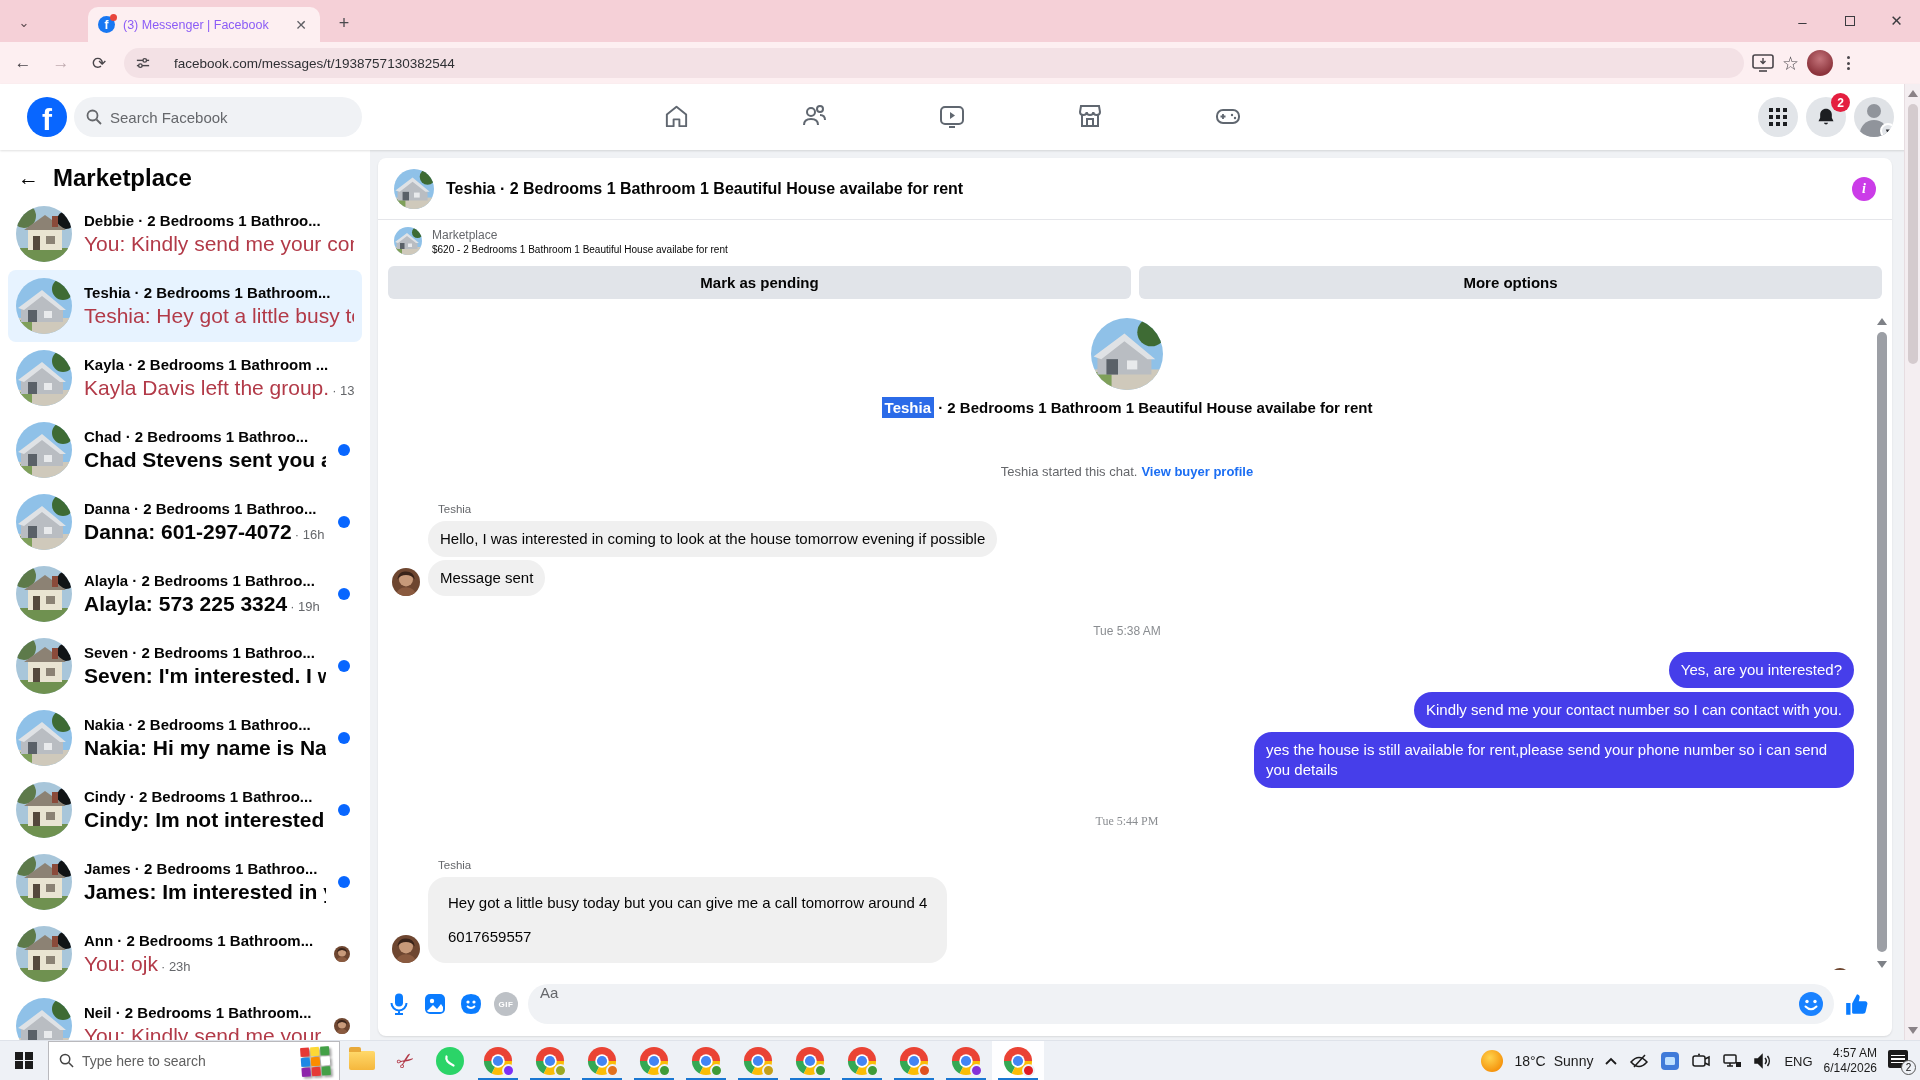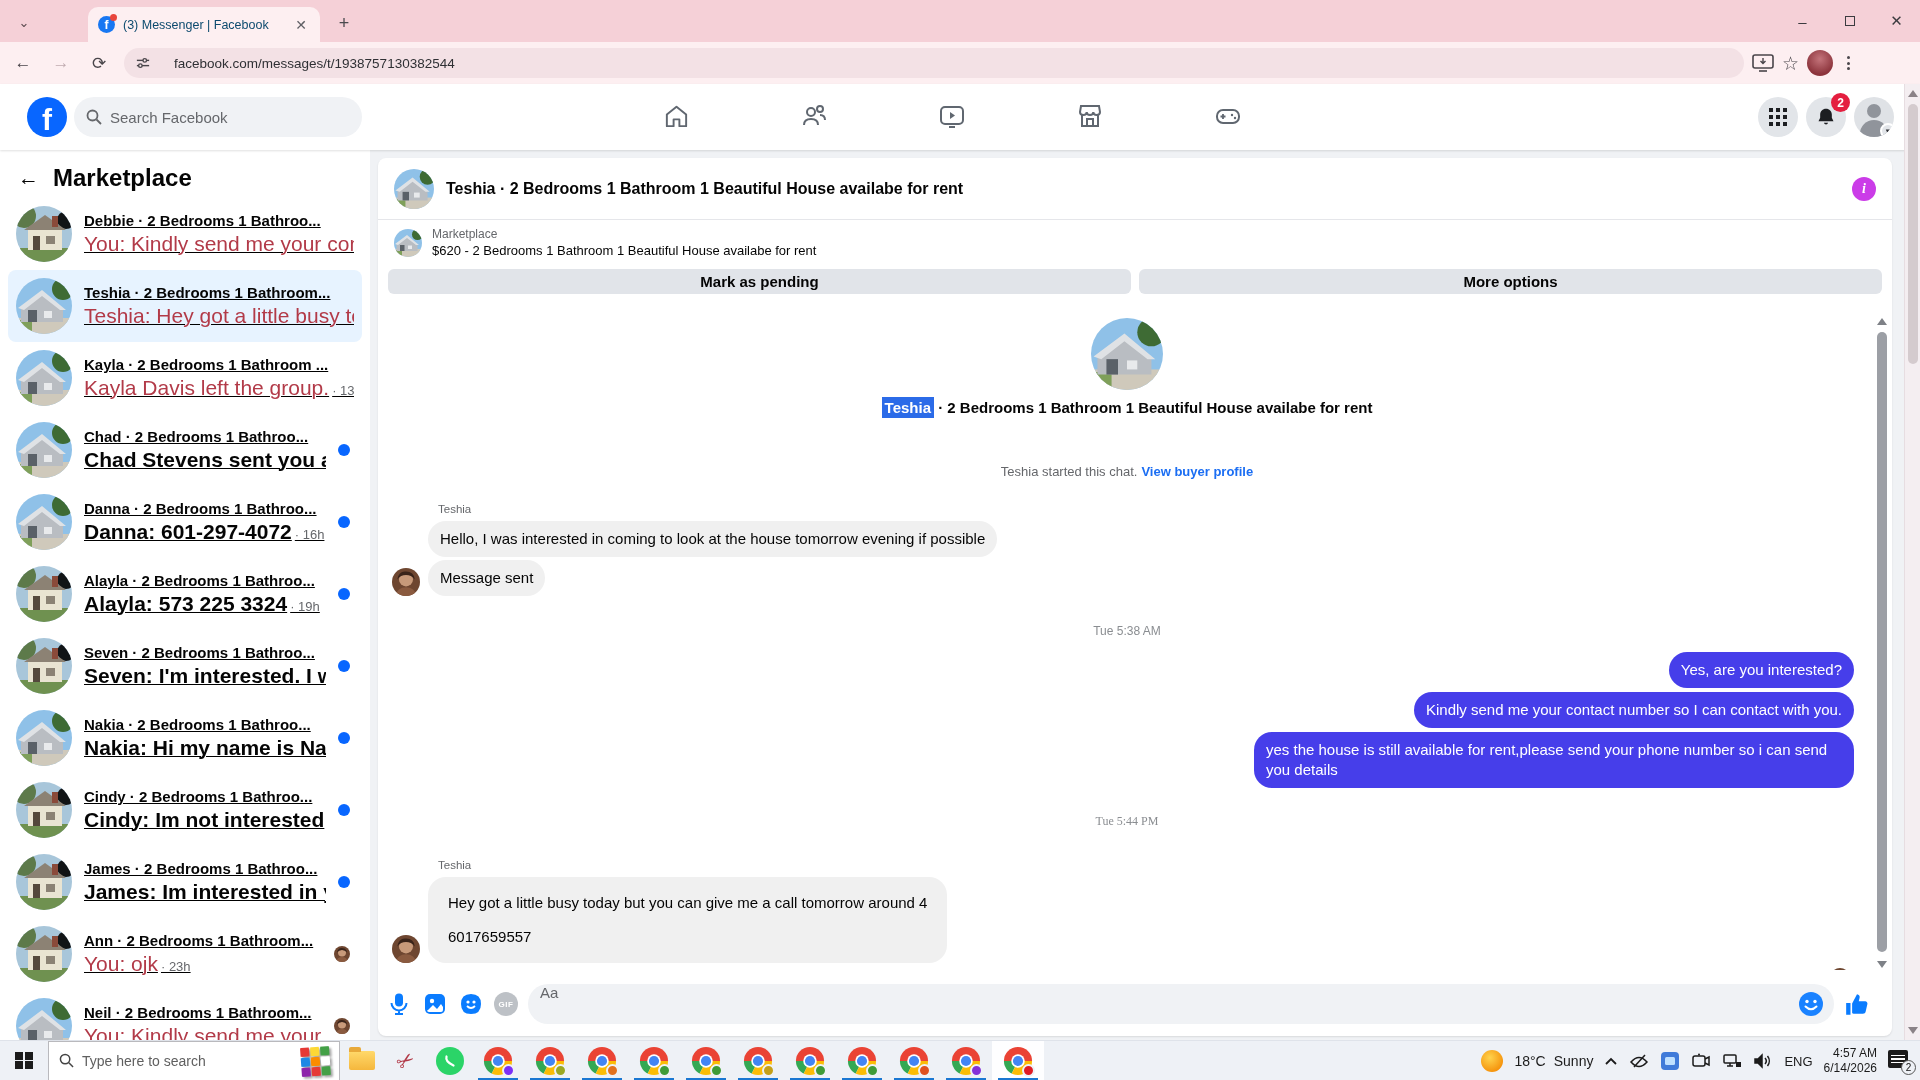--- a/index.html
+++ b/index.html
@@ -6,21 +6,21 @@
   html,body { width:1920px; height:1080px; overflow:hidden; }
   body { font-family:"Liberation Sans", sans-serif; background:#f0f2f5; position:relative; }
   svg { display:block; }
 
   
   .tabstrip { position:absolute; left:0; top:0; width:1920px; height:42px; background:#f5d0d7; }
   .tab-chevron { position:absolute; left:12px; top:10px; width:24px; height:24px; color:#5a4a4e; font-size:13px; display:flex; align-items:center; justify-content:center; }
   .tab { position:absolute; left:88px; top:7px; width:232px; height:35px; background:#fdeff1; border-radius:10px 10px 0 0; display:flex; align-items:center; padding:0 10px; gap:8px; }
   .favicon { position:relative; width:17px; height:17px; border-radius:50%; background:#1877f2; color:#fff; font-weight:bold; font-size:12px; display:flex; align-items:center; justify-content:center; flex:none; }
   .favicon .reddot { position:absolute; right:-2px; top:-2px; width:7px; height:7px; border-radius:50%; background:#e8453c; }
-  .tab-title { font-size:12.5px; color:#0c4a6e; white-space:nowrap; overflow:hidden; flex:1; }
+  .tab-title { font-size:12.5px; color:#8b5cf6; white-space:nowrap; overflow:hidden; flex:1; }
   .tab-close { color:#5f5f64; font-size:14px; flex:none; width:18px; height:18px; display:flex;align-items:center;justify-content:center; border-radius:50%; }
   .newtab { position:absolute; left:332px; top:11px; width:24px; height:24px; color:#4a4a4e; font-size:18px; display:flex; align-items:center; justify-content:center; }
   .wincontrols { position:absolute; right:0; top:0; height:42px; display:flex; }
   .winbtn { width:47px; height:42px; display:flex; align-items:center; justify-content:center; color:#3b3b3f; font-size:15px; }
   .winbtn .sq { width:10px; height:10px; border:1.4px solid #3b3b3f; }
 
   .toolbar { position:absolute; left:0; top:42px; width:1920px; height:42px; background:#fdeff1; display:flex; align-items:center; }
   .navbtn { width:30px; height:30px; margin-left:8px; display:flex; align-items:center; justify-content:center; color:#49454a; font-size:17px; }
   .navbtn.fwd { color:#c0abb0; }
   .urlpill { margin-left:10px; height:30px; width:1620px; background:#f3e1e5; border-radius:15px; display:flex; align-items:center; padding:0 12px; gap:24px; }
@@ -51,40 +51,40 @@
   .content { position:absolute; left:0; top:150px; width:1920px; height:890px; background:#f0f2f5; }
 
   
   .sidebar { position:absolute; left:0; top:0; width:370px; height:890px; background:#fff; }
   .sb-head { display:flex; align-items:center; gap:14px; padding:14px 16px 6px 18px; }
   .sb-back { font-size:21px; color:#050505; }
   .sb-title { font-size:24px; font-weight:bold; color:#050505; }
   .sb-item { height:72px; margin:0 8px; border-radius:8px; display:flex; align-items:center; gap:12px; padding:0 8px; position:relative; }
   .sb-item.selected { background:#e7f3ff; }
   .av56 { width:56px; height:56px; border-radius:50%; flex:none; overflow:hidden; }
-  .sb-texts { flex:1; min-width:0;text-decoration:underline; }
+  .sb-texts { flex:1; min-width:0; }
   .sb-t { font-size:15px; font-weight:600; color:#050505; white-space:nowrap; overflow:hidden; }
   .sb-s { font-size:13px; color:#65676b; margin-top:3px; white-space:nowrap; overflow:hidden; }
   .sb-item.unread .sb-s .snip { color:#050505; font-weight:600; }
   .sb-s .t { color:#65676b; font-weight:400; margin-left:3px; }
   .bluedot { width:12px; height:12px; border-radius:50%; background:#0866ff; flex:none; margin-right:4px; }
   .seenmini { width:16px; height:16px; border-radius:50%; overflow:hidden; flex:none; margin-right:4px; }
 
   
   .chatcard { position:absolute; left:378px; top:8px; width:1514px; height:878px; background:#fff; border-radius:8px; box-shadow:0 1px 2px rgba(0,0,0,.1); }
   .chat-head { height:62px; display:flex; align-items:center; padding:0 16px; border-bottom:1px solid #e5e6ea; }
   .av40 { width:40px; height:40px; border-radius:50%; overflow:hidden; flex:none; }
   .chat-title { font-size:16px; font-weight:bold; color:#050505; margin-left:12px; flex:1; white-space:nowrap; overflow:hidden; }
   .infoicon { width:24px; height:24px; border-radius:50%; background:#cb3ce8; color:#fff; font-size:14px; font-weight:bold; font-family:"Liberation Serif",serif; display:flex; align-items:center; justify-content:center; font-style:italic; }
   .banner { display:flex; align-items:center; gap:10px; padding:7px 16px 3px; }
   .av28 { width:28px; height:28px; border-radius:50%; overflow:hidden; flex:none; }
   .bn-label { font-size:12px; color:#65676b; }
-  .bn-listing { font-size:13px; color:#050505; margin-top:2px; }
+  .bn-listing { font-size:10px; color:#050505; margin-top:2px; }
   .btnrow { display:flex; gap:8px; padding:8px 10px 4px; }
-  .graybtn { flex:1; height:25px; background:#e1e4e9; border:none; border-radius:6px; font-size:15px; font-weight:600; color:#050505; font-family:inherit; }
+  .graybtn { flex:1; height:33px; background:#e1e4e9; border:none; border-radius:6px; font-size:15px; font-weight:600; color:#050505; font-family:inherit; }
 
   .msgs { position:absolute; left:14px; right:30px; top:158px; bottom:66px; display:flex; flex-direction:column; overflow:hidden; }
   .profile-blk { display:flex; flex-direction:column; align-items:center; margin-top:2px; }
   .av72 { width:72px; height:72px; border-radius:50%; overflow:hidden; }
   .pname { margin-top:9px; font-size:15px; font-weight:bold; color:#050505; }
   .pname .hl { background:#2b6be8; color:#fff; padding:2px 3px; }
   .intro { margin-top:48px; text-align:center; font-size:13px; color:#65676b; }
   .intro a { color:#1b6ef3; font-weight:600; text-decoration:none; margin-left:4px; }
   .glabel { margin:24px 0 3px 46px; font-size:11.5px; color:#65676b; }
   .glabel.g2 { margin-top:20px; }

